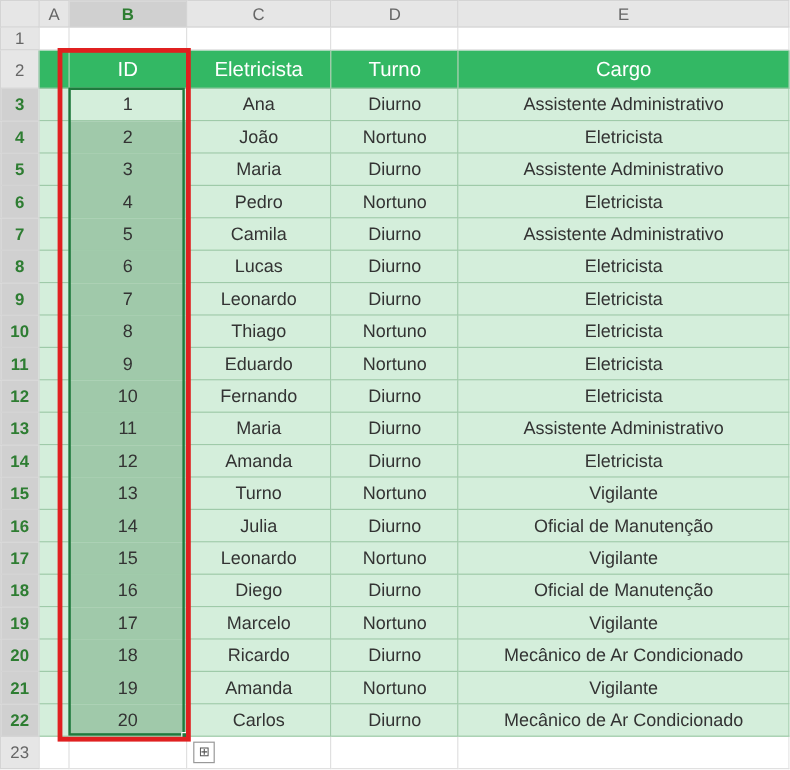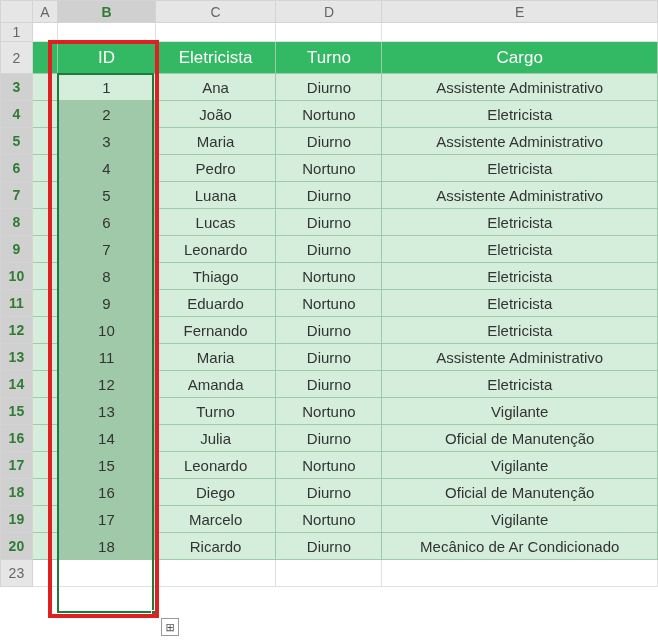--- a/index.html
+++ b/index.html
@@ -200,21 +200,21 @@
           <td class="cell cA"></td>
           <td class="cell cB selcol">4</td>
           <td class="cell cC">Pedro</td>
           <td class="cell cD">Nortuno</td>
           <td class="cell cE">Eletricista</td>
         </tr>
         <tr class="tbody row7">
           <th class="rowhead selheadrow">7</th>
           <td class="cell cA"></td>
           <td class="cell cB selcol">5</td>
-          <td class="cell cC">Luana</td>
+          <td class="cell cC">Camila</td>
           <td class="cell cD">Diurno</td>
           <td class="cell cE">Assistente Administrativo</td>
         </tr>
         <tr class="tbody row8">
           <th class="rowhead selheadrow">8</th>
           <td class="cell cA"></td>
           <td class="cell cB selcol">6</td>
           <td class="cell cC">Lucas</td>
           <td class="cell cD">Diurno</td>
           <td class="cell cE">Eletricista</td>
@@ -305,20 +305,36 @@
           <td class="cell cB selcol">17</td>
           <td class="cell cC">Marcelo</td>
           <td class="cell cD">Nortuno</td>
           <td class="cell cE">Vigilante</td>
         </tr>
         <tr class="tbody row20">
           <th class="rowhead selheadrow">20</th>
           <td class="cell cA"></td>
           <td class="cell cB selcol">18</td>
           <td class="cell cC">Ricardo</td>
+          <td class="cell cD">Diurno</td>
+          <td class="cell cE">Mecânico de Ar Condicionado</td>
+        </tr>
+        <tr class="tbody row21">
+          <th class="rowhead selheadrow">21</th>
+          <td class="cell cA"></td>
+          <td class="cell cB selcol">19</td>
+          <td class="cell cC">Amanda</td>
+          <td class="cell cD">Nortuno</td>
+          <td class="cell cE">Vigilante</td>
+        </tr>
+        <tr class="tbody row22">
+          <th class="rowhead selheadrow">22</th>
+          <td class="cell cA"></td>
+          <td class="cell cB selcol">20</td>
+          <td class="cell cC">Carlos</td>
           <td class="cell cD">Diurno</td>
           <td class="cell cE">Mecânico de Ar Condicionado</td>
         </tr>
       </tbody>
 
   <tbody>
         <tr>
     <th class="rowhead">23</th>
     <td class="cell cA"></td>
     <td class="cell cB"></td>

